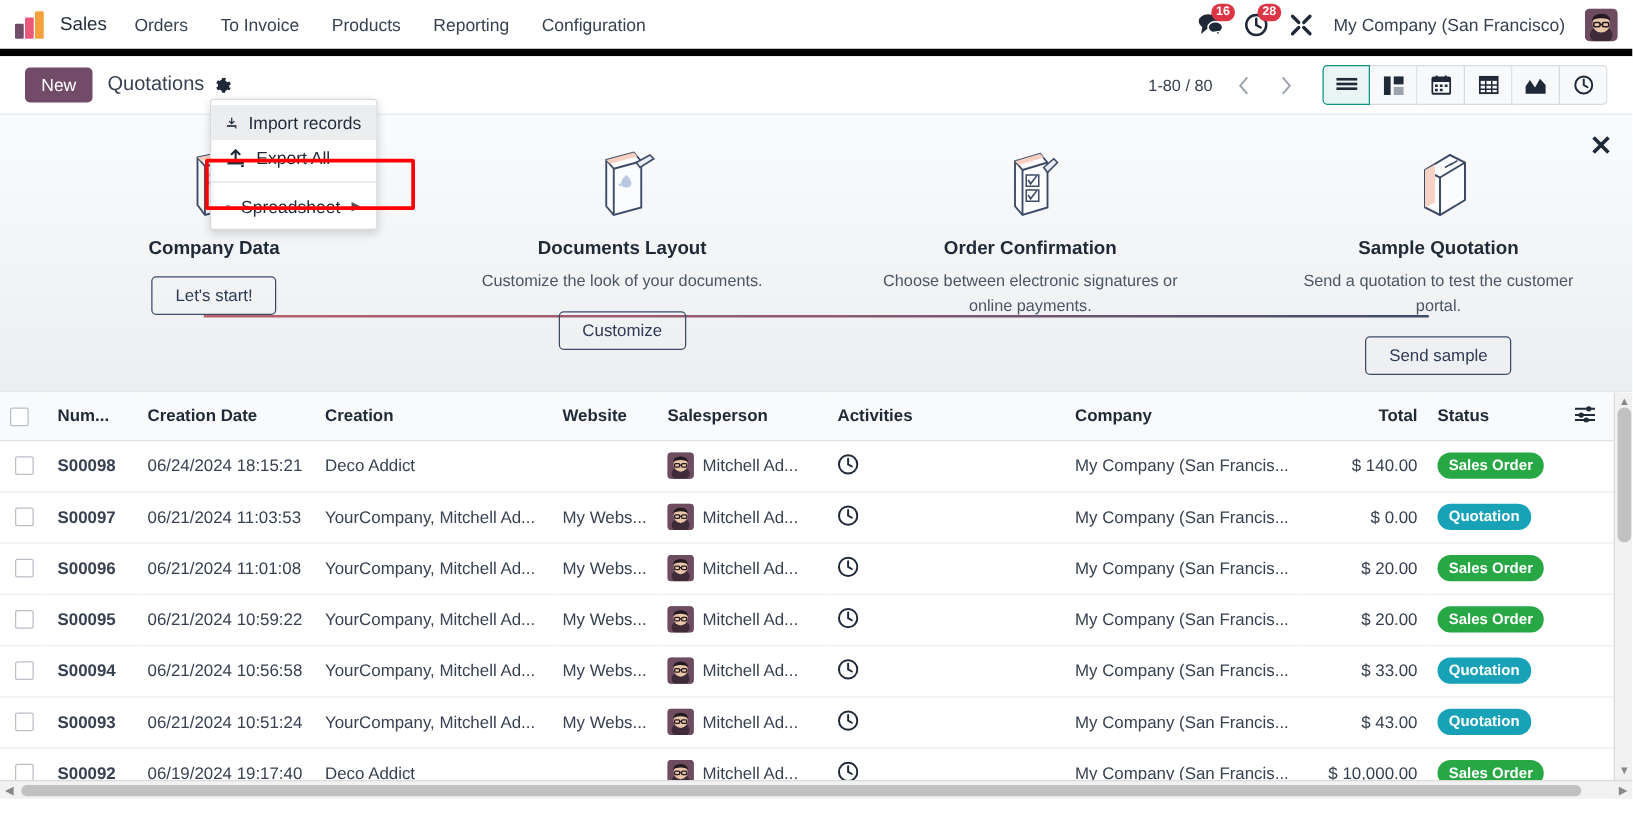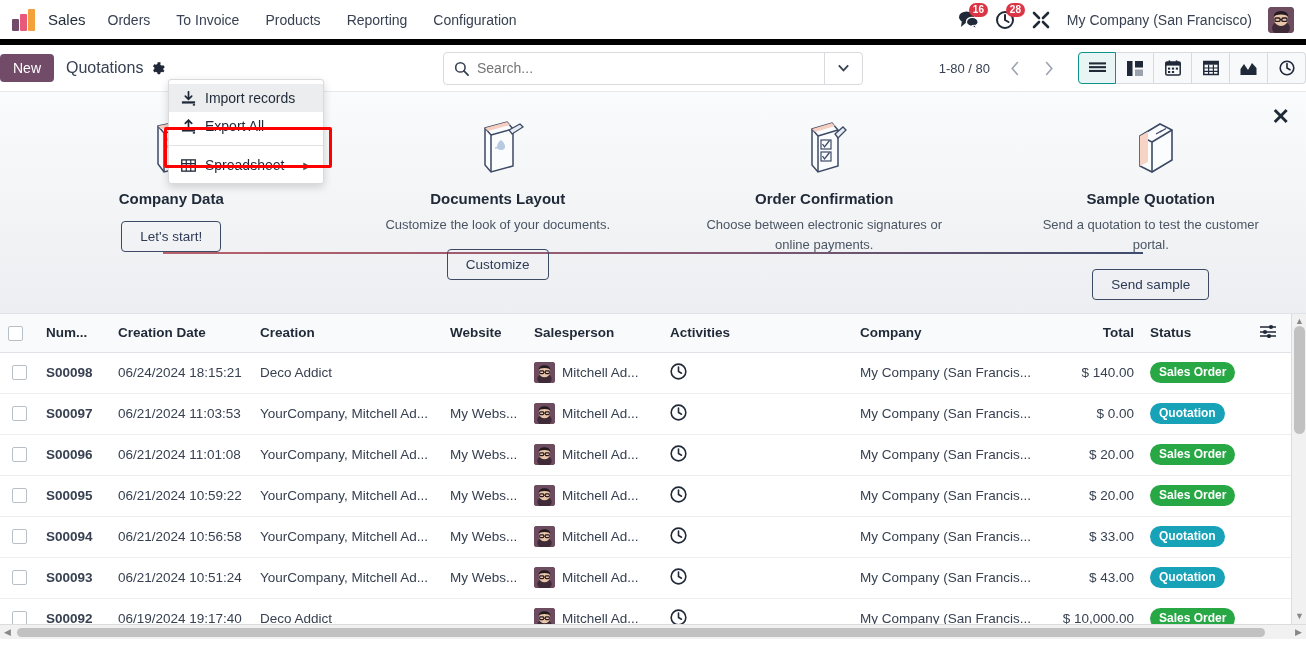--- a/index.html
+++ b/index.html
@@ -32,21 +32,21 @@
     font-weight: 600; min-width: 17px; text-align: center;
   }
   .company-name { font-size: 14px; color: #374151; cursor: pointer; white-space: nowrap; }
   .avatar {
     width: 26px; height: 26px; border-radius: 4px; overflow: hidden;
     background: #5b3a4e; cursor: pointer; flex-shrink: 0;
   }
   
   .control-panel {
     height: 47px; background: #fff; display: flex; align-items: center;
-    padding: 0 0; border-bottom: 1px solid #e7e9ed; position: relative;
+    padding: 0 20px; border-bottom: 1px solid #e7e9ed; position: relative;
   }
   .btn-new {
     background: #714B67; color: #fff; border: none; border-radius: 4px;
     padding: 6px 13px; font-size: 14px; cursor: pointer; font-family: inherit;
   }
   .breadcrumb { font-size: 16px; color: #374151; margin-left: 12px; }
   .gear-btn {
     margin-left: 8px; cursor: pointer; display: inline-flex; align-items: center;
     color: #374151;
   }
@@ -75,21 +75,21 @@
   .view-btn {
     width: 38px; height: 32px; border: 1px solid #d8dadd; border-left: none;
     background: #f8f9fa; display: flex; align-items: center; justify-content: center;
     cursor: pointer; color: #1f2937;
   }
   .view-btn:first-child { border-left: 1px solid #d8dadd; border-radius: 4px 0 0 4px; }
   .view-btn:last-child { border-radius: 0 4px 4px 0; }
   .view-btn.active { background: #e9f5f4; border-color: #0d9488; }
   
   .dropdown {
-    position: absolute; left: 168px; top: 34px; width: 156px;
+    position: absolute; left: 168px; top: 34px; width: 134px;
     background: #fff; border: 1px solid #d8dadd; border-radius: 3px;
     box-shadow: 0 3px 8px rgba(0,0,0,.16); z-index: 60; padding: 4px 0;
   }
   .dd-item {
     display: flex; align-items: center; gap: 9px; padding: 6px 12px;
     font-size: 14px; color: #1f2937; cursor: pointer; white-space: nowrap;
   }
   .dd-item.hl { background: #ebedef; }
   .dd-sep { height: 1px; background: #e0e2e6; margin: 5px 0; }
   .dd-caret { margin-left: auto; font-size: 10px; color: #555; }
@@ -246,34 +246,20 @@
 <div class="control-panel">
   <button class="btn-new">New</button>
   <span class="breadcrumb">Quotations</span>
   <span class="gear-btn">
     <svg width="15" height="15" viewBox="0 0 16 16">
       <path fill="#1f2937" d="M8 5.2a2.8 2.8 0 100 5.6 2.8 2.8 0 000-5.6zm0 4.2a1.4 1.4 0 110-2.8 1.4 1.4 0 010 2.8z"></path>
       <path fill="#1f2937" d="M14.3 9.1l-1.1-.6c.06-.33.09-.66.09-1s-.03-.67-.09-1l1.1-.6a.5.5 0 00.2-.65l-1-1.73a.5.5 0 00-.64-.2l-1.12.53a5.3 5.3 0 00-1.72-1l-.13-1.23A.5.5 0 009.4.2H7.4a.5.5 0 00-.5.44L6.78 1.87a5.3 5.3 0 00-1.72 1L3.94 2.33a.5.5 0 00-.64.2l-1 1.73a.5.5 0 00.2.65l1.1.6c-.06.33-.09.66-.09 1s.03.67.09 1l-1.1.6a.5.5 0 00-.2.65l1 1.73c.13.23.42.31.64.2l1.12-.53c.5.43 1.08.77 1.72 1l.13 1.23c.3.25.24.44.5.44h2c.26 0 .47-.19.5-.44l.13-1.23a5.3 5.3 0 001.72-1l1.12.53c.22.11.51.03.64-.2l1-1.73a.5.5 0 00-.2-.65z" transform="translate(0,1.2)"></path>
     </svg>
   </span>
 
-  <div class="searchbar">
-    <span class="search-icon-box">
-      <svg width="15" height="15" viewBox="0 0 16 16">
-        <circle cx="6.8" cy="6.8" r="5" fill="none" stroke="#374151" stroke-width="1.7"></circle>
-        <path d="M10.6 10.6 L15 15" stroke="#374151" stroke-width="1.9" stroke-linecap="round"></path>
-      </svg>
-    </span>
-    <input class="search-input" type="text" placeholder="Search..." style="">
-    <span class="search-toggle">
-      <svg width="11" height="8" viewBox="0 0 11 8">
-        <path d="M0.8 1.4 L5.5 6.4 L10.2 1.4" fill="none" stroke="#374151" stroke-width="1.8"></path>
-      </svg>
-    </span>
-  </div>
 
   <div class="cp-right">
     <span class="pager-text">1-80 / 80</span>
     <button class="pager-btn">
       <svg width="10" height="15" viewBox="0 0 10 16">
         <path d="M8 1 L2 8 L8 15" fill="none" stroke="#9ca3af" stroke-width="1.7"></path>
       </svg>
     </button>
     <button class="pager-btn">
       <svg width="10" height="15" viewBox="0 0 10 16">

